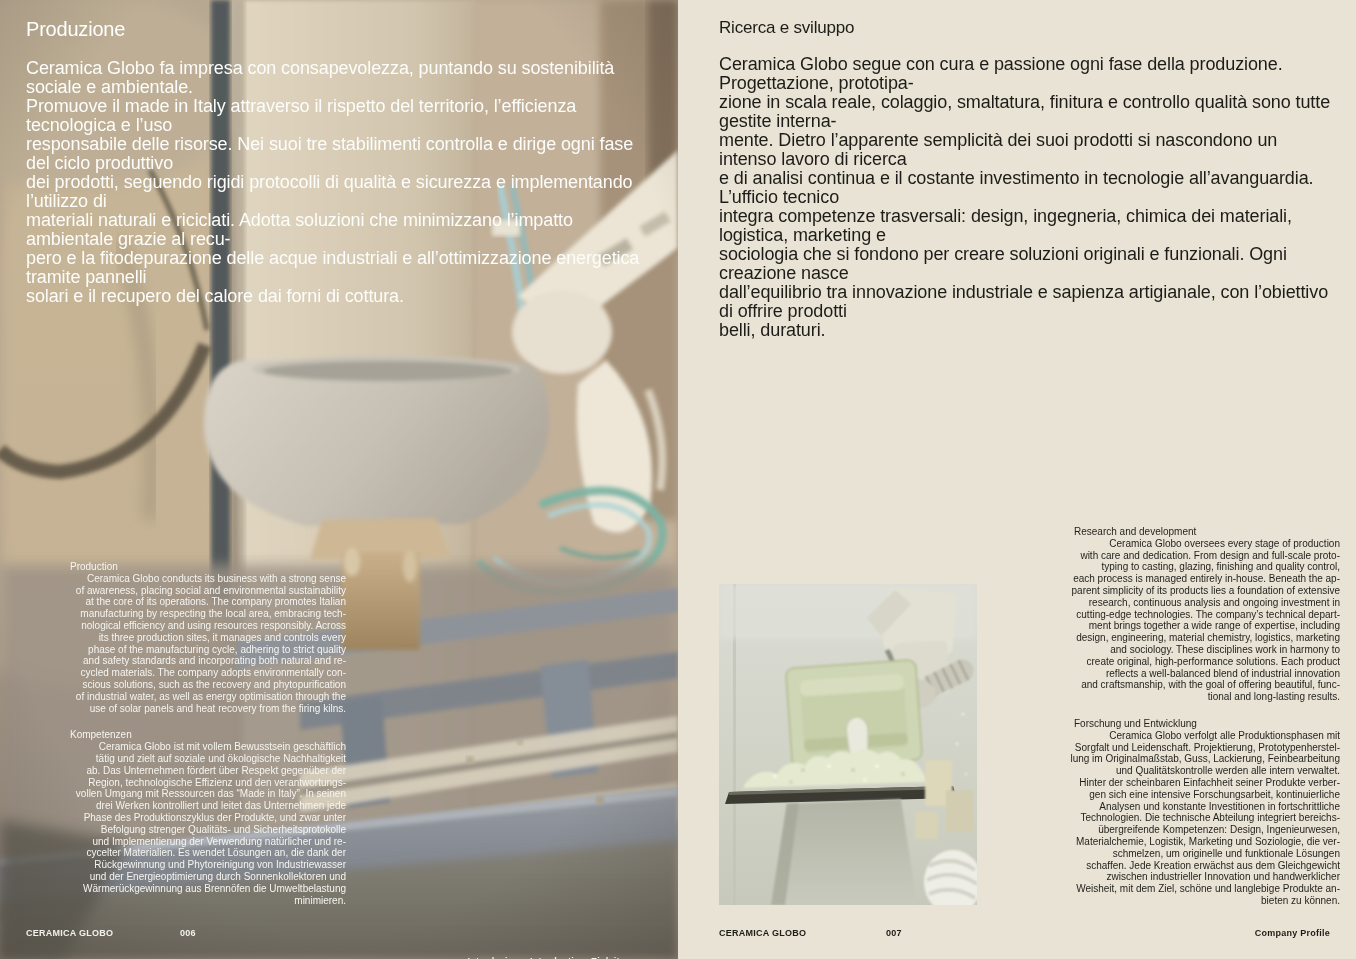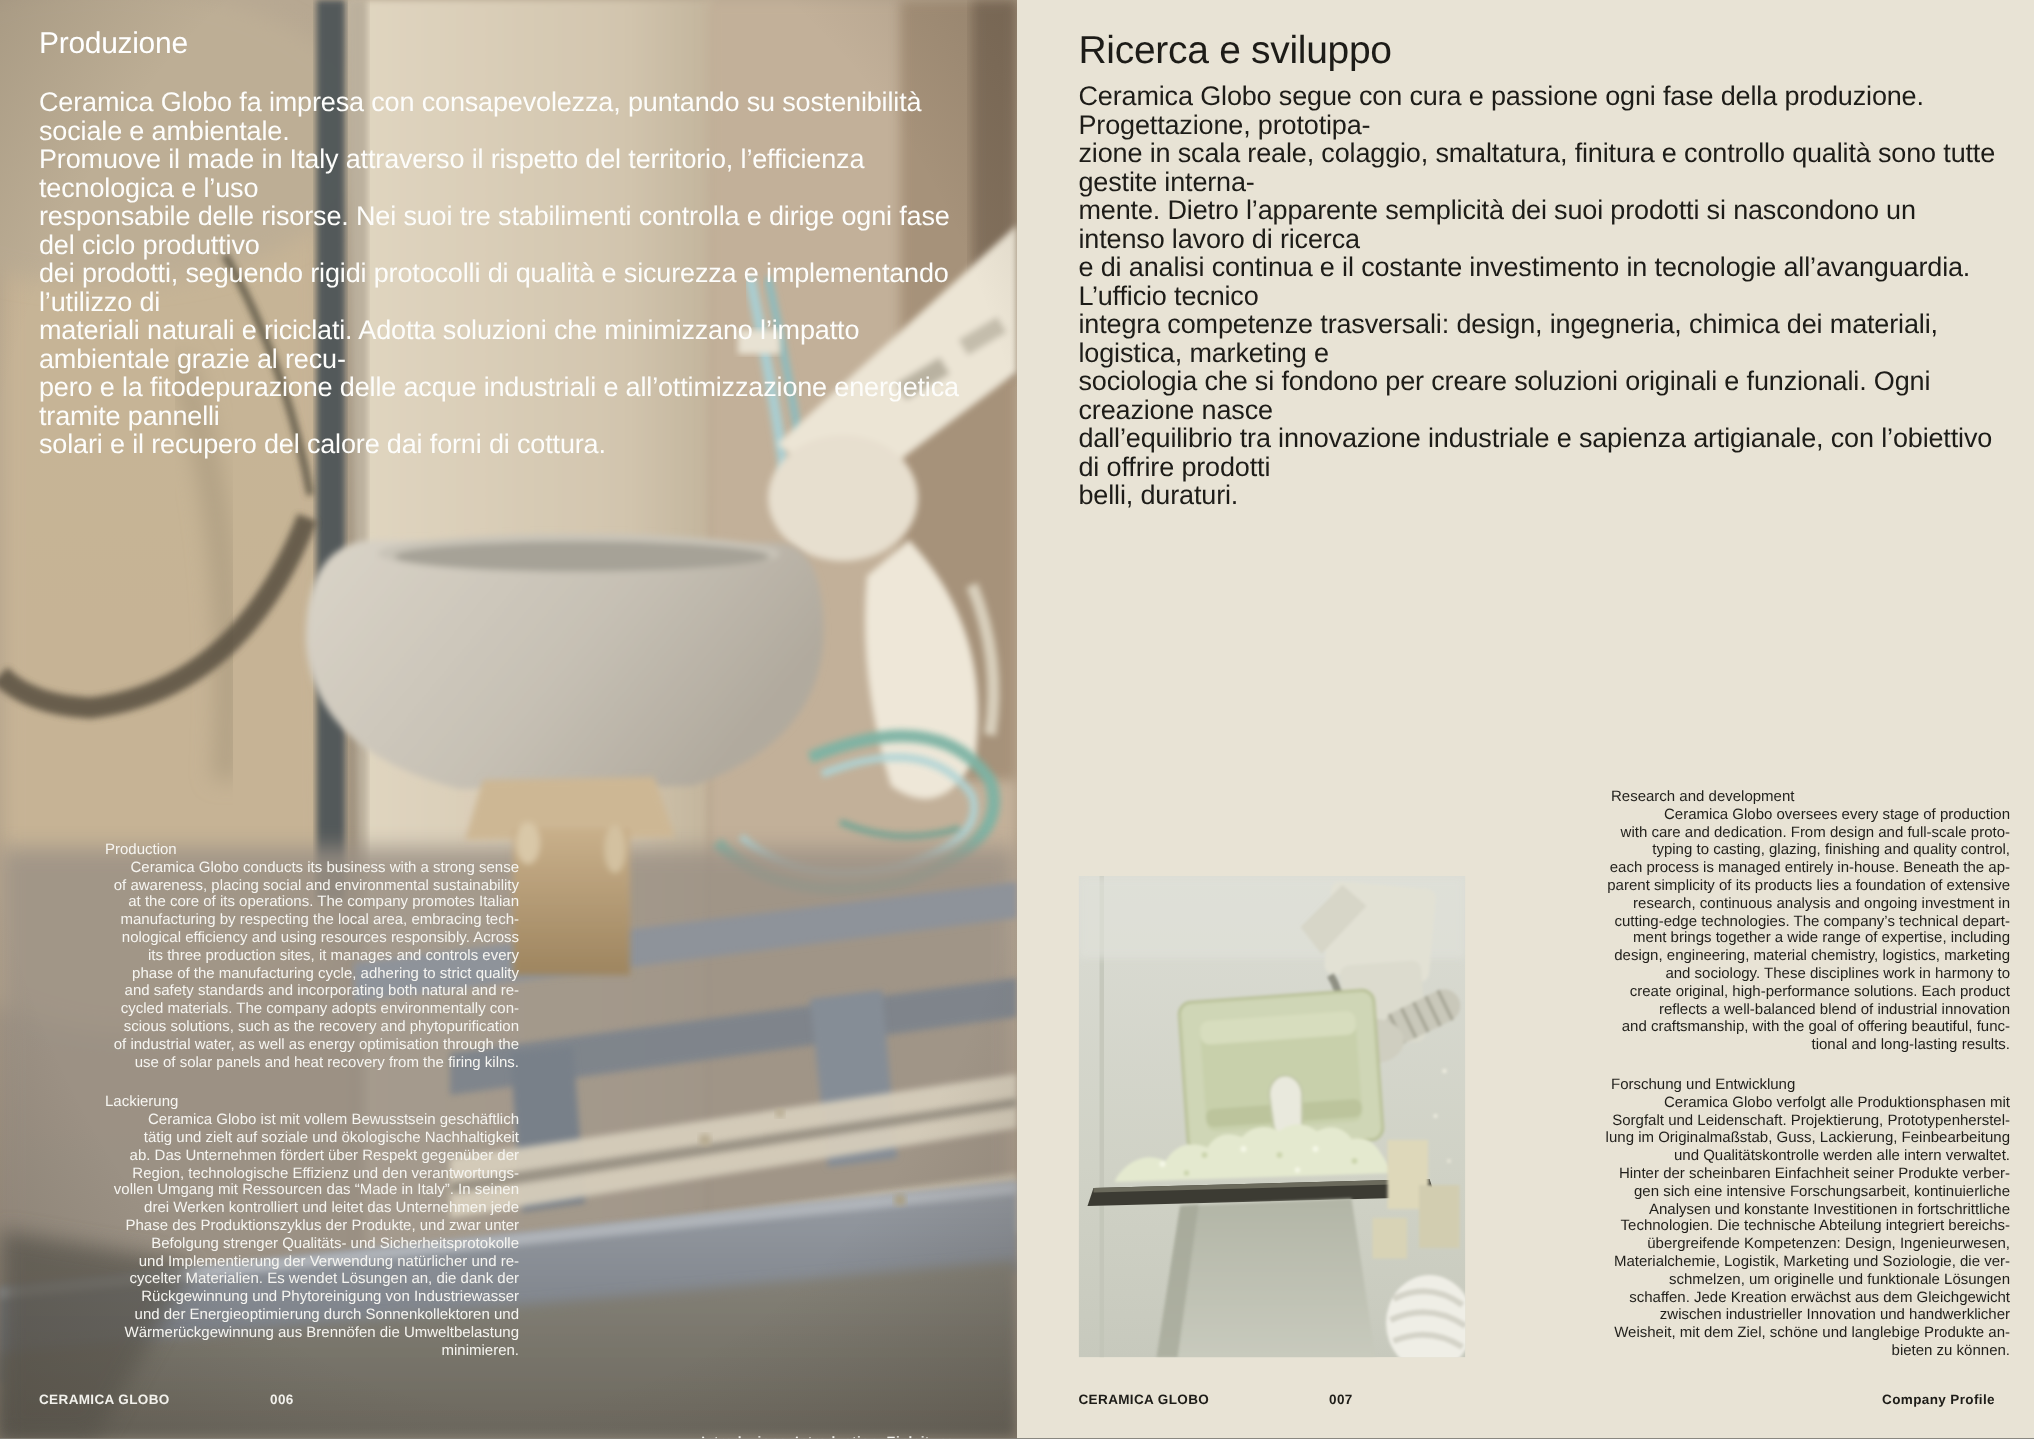--- a/index.html
+++ b/index.html
@@ -4,21 +4,21 @@
 <style>
   html,body{margin:0;padding:0;background:#2b2b2b;}
   .spread{position:relative;width:1356px;height:959px;overflow:hidden;background:#e8e3d5;
           font-family:"Liberation Sans","DejaVu Sans",sans-serif;}
   .page{position:absolute;top:0;height:959px;overflow:hidden;}
   .page-left{left:0;width:678px;background:#b0a18c;}
   .page-right{left:678px;width:678px;background:#e8e3d5;}
   .photo-bg{position:absolute;left:0;top:0;width:678px;height:959px;display:block;}
   .lp-title{position:absolute;left:26px;top:18px;margin:0;font-size:20px;font-weight:400;
             letter-spacing:-0.2px;color:#ffffff;}
-  .rp-title{position:absolute;left:41px;top:18px;margin:0;font-size:26px;font-weight:400;
+  .rp-title{position:absolute;left:41px;top:18px;margin:0;font-size:17px;font-weight:400;
             letter-spacing:-0.2px;color:#1d1c18;}
   .intro{position:absolute;margin:0;font-size:18px;line-height:19px;letter-spacing:-0.1px;
          white-space:pre-line;}
   .lp-intro{left:26px;top:59px;width:625px;color:#fdfdfb;}
   .rp-intro{left:41px;top:55px;width:620px;color:#1d1c18;}
   .small-col{position:absolute;font-size:10px;line-height:11.8px;letter-spacing:0;}
   .lp-small{left:26px;top:561px;width:320px;color:#f6f5f1;}
   .rp-small{left:352px;top:526px;width:310px;color:#201f1b;}
   .small-sec{margin:0 0 15px 0;}
   .small-head{font-weight:400;margin:0;padding-left:44px;}
@@ -180,21 +180,21 @@
 nological efficiency and using resources responsibly. Across
 its three production sites, it manages and controls every
 phase of the manufacturing cycle, adhering to strict quality
 and safety standards and incorporating both natural and re-
 cycled materials. The company adopts environmentally con-
 scious solutions, such as the recovery and phytopurification
 of industrial water, as well as energy optimisation through the
 use of solar panels and heat recovery from the firing kilns.</div>
       </div>
       <div class="small-sec">
-        <div class="small-head">Lackierung</div>
+        <div class="small-head">Kompetenzen</div>
         <div class="small-body">Ceramica Globo ist mit vollem Bewusstsein geschäftlich
 tätig und zielt auf soziale und ökologische Nachhaltigkeit
 ab. Das Unternehmen fördert über Respekt gegenüber der
 Region, technologische Effizienz und den verantwortungs-
 vollen Umgang mit Ressourcen das “Made in Italy”. In seinen
 drei Werken kontrolliert und leitet das Unternehmen jede
 Phase des Produktionszyklus der Produkte, und zwar unter
 Befolgung strenger Qualitäts- und Sicherheitsprotokolle
 und Implementierung der Verwendung natürlicher und re-
 cycelter Materialien. Es wendet Lösungen an, die dank der

